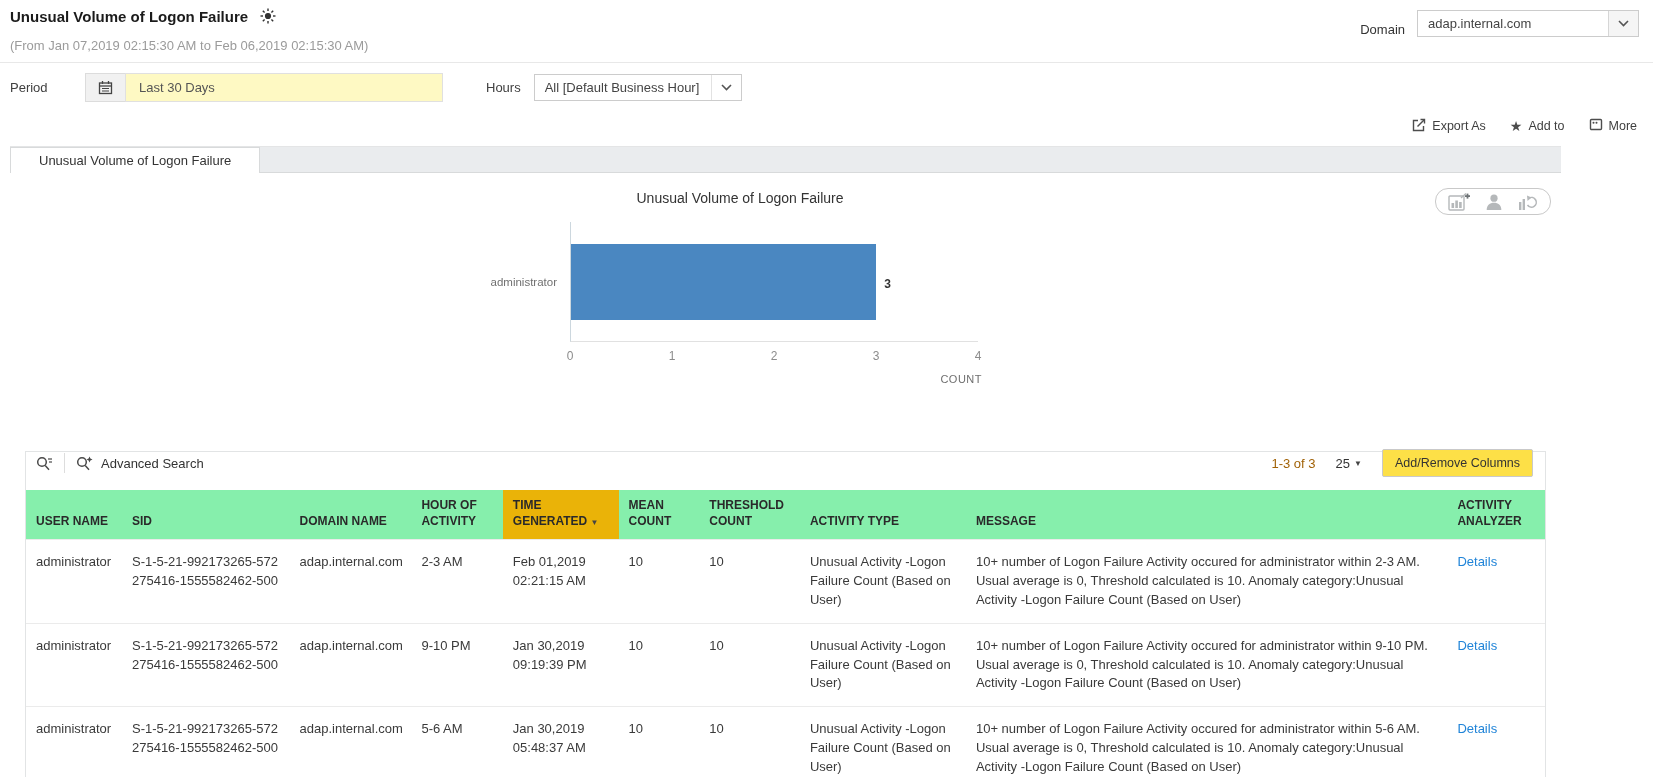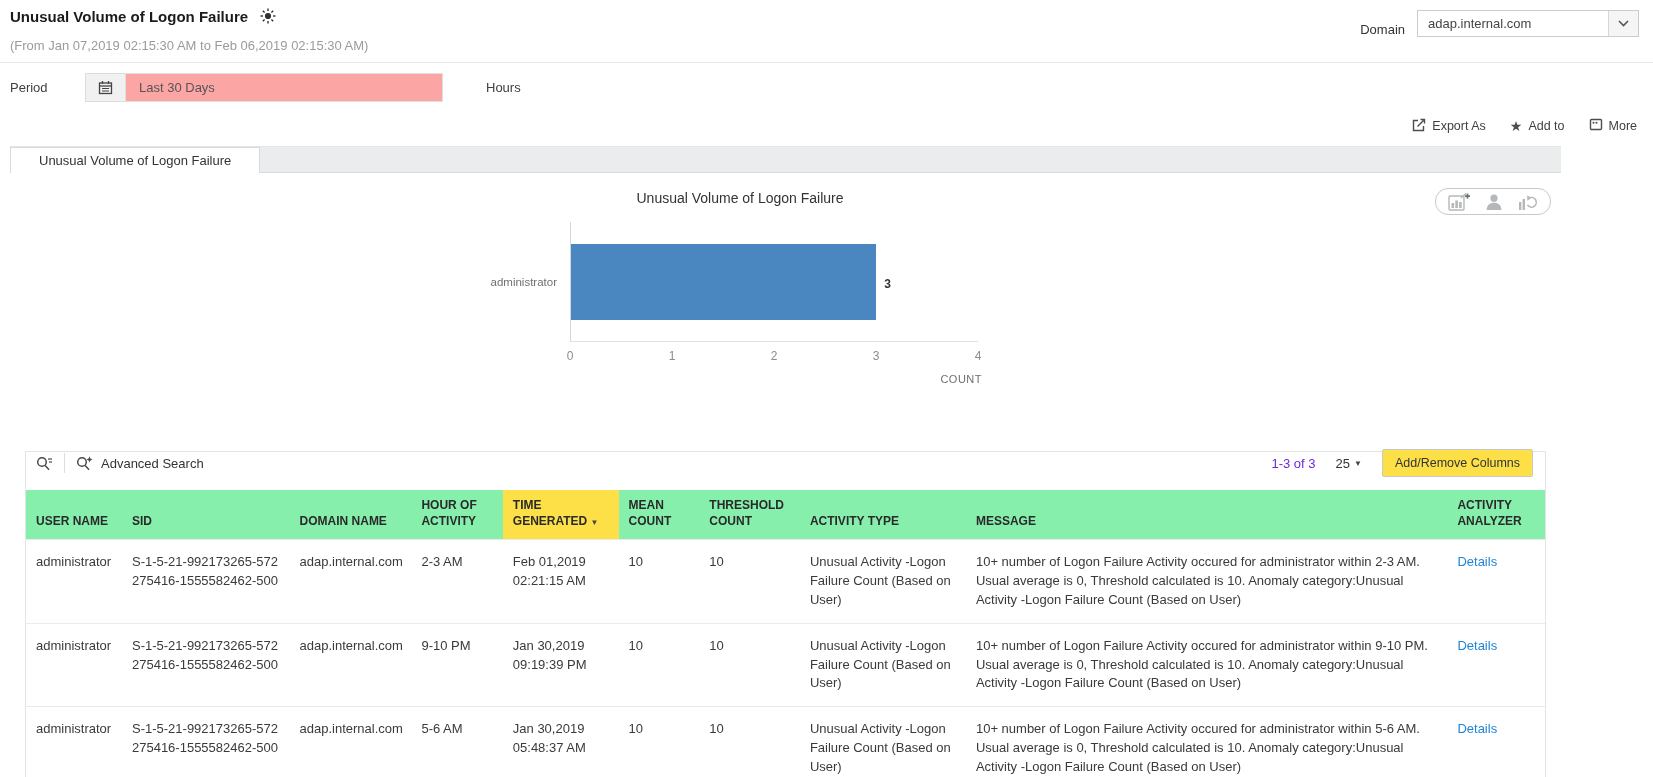--- a/index.html
+++ b/index.html
@@ -26,21 +26,21 @@
 
   .divider { border-top:1px solid #e8e8e8; margin-top:9px; }
 
   
   .filter-row { display:flex; align-items:center; padding:9px 0 0 10px; height:40px; }
   .flabel { font-size:13px; color:#404040; }
   .flabel.first { width:75px; }
   .period-group { display:flex; align-items:stretch; height:29px; }
   .cal-btn { width:40px; background:#f1f1f1; border:1px solid #dcdcdc; border-right:none;
     display:flex; align-items:center; justify-content:center; cursor:pointer; }
-  .period-input { width:318px; background:#fca5a5; border:1px solid #e0e0e0; font-size:13px;
+  .period-input { width:318px; background:#fef9c3; border:1px solid #e0e0e0; font-size:13px;
     color:#555; display:flex; align-items:center; padding-left:13px; cursor:pointer; }
   .flabel.hours { margin-left:43px; margin-right:13px; }
 
   
   .action-row { display:flex; justify-content:flex-end; align-items:center; gap:24px; padding:12px 16px 0 0; height:34px; }
   .action { display:inline-flex; align-items:center; gap:6px; font-size:12.5px; color:#3f3f3f; cursor:pointer; }
   .action .star { font-size:14px; color:#4d4d4d; line-height:1; }
 
   
   .tabbar { margin:9px 92px 0 10px; height:27px; display:flex; background:#eaecee;
@@ -68,30 +68,30 @@
     font-size:11px; color:#6f6f6f; letter-spacing:0.5px; }
 
   
   .table-card { margin:20px 107px 0 25px; border:1px solid #e2e4e5; background:#fff; }
   .table-toolbar { display:flex; justify-content:space-between; align-items:center; height:38px; padding:0 12px 16px 10px; }
   .tt-left { display:flex; align-items:center; gap:11px; }
   .tt-div { width:1px; height:20px; background:#ddd; }
   .adv-search { display:flex; align-items:center; gap:8px; cursor:pointer; }
   .adv-search span { font-size:13px; color:#333; }
   .tt-right { display:flex; align-items:center; gap:20px; }
-  .pg-info { font-size:13px; color:#6d28d9; }
+  .pg-info { font-size:13px; color:#a16207; }
   .pg-size { font-size:13px; color:#333; cursor:pointer; display:inline-flex; align-items:center; gap:4px; }
   .tri { font-size:8px; color:#444; }
   .addrem-btn { border:1px solid #c9c9c9; background:#fde047; font-size:12.5px; color:#333;
     padding:6px 12px; border-radius:2px; cursor:pointer; font-family:inherit; }
 
   table.grid { width:100%; border-collapse:collapse; table-layout:fixed; }
   table.grid th { background:#86efac; font-size:12px; font-weight:bold; color:#2a2a2a; text-align:left;
     vertical-align:bottom; padding:8px 10px 10px; line-height:1.3; cursor:pointer; }
-  table.grid th.sorted { background:#fde047; }
+  table.grid th.sorted { background:#eab308; }
   table.grid td { font-size:13px; color:#3a3a3a; vertical-align:top; padding:13px 10px; line-height:1.45;
     border-top:1px solid #ebebeb; }
   td.sid { word-break:break-all; }
   td.time { white-space:pre-line; }
   a.details { color:#2084d8; text-decoration:none; cursor:pointer; font-size:13px; }
 </style>
 </head>
 <body>
 
 <div class="page">
@@ -144,20 +144,28 @@
               <line x1="10.5" y1="1" x2="10.5" y2="4"></line>
           <line x1="1.5" y1="6" x2="13.5" y2="6"></line>
           <line x1="4" y1="8.5" x2="11" y2="8.5" stroke-width="1"></line>
               <line x1="4" y1="11" x2="11" y2="11" stroke-width="1"></line>
         </g>
           </svg>
       </button>
       <div class="period-input">Last 30 Days</div>
     </div>
     <span class="flabel hours">Hours</span>
+    <div class="select hours-select">
+      <span class="val">All [Default Business Hour]</span>
+      <span class="chev-box">
+        <svg width="11" height="7" viewBox="0 0 11 7">
+            <path d="M1 1 L5.5 5.5 L10 1" stroke="#555" stroke-width="1.6" fill="none"></path>
+          </svg>
+      </span>
+    </div>
   </div>
 
   <div class="action-row">
     <span class="action">
       <span>
         <svg width="14" height="14" viewBox="0 0 14 14">
             <g fill="none" stroke="#4d4d4d" stroke-width="1.4">
           <polyline points="6,2.5 1.5,2.5 1.5,12.5 11.5,12.5 11.5,8"></polyline>
           <line x1="5.5" y1="8.5" x2="12.5" y2="1.5"></line>
           <polyline points="8.5,1.5 12.5,1.5 12.5,5.5"></polyline>

